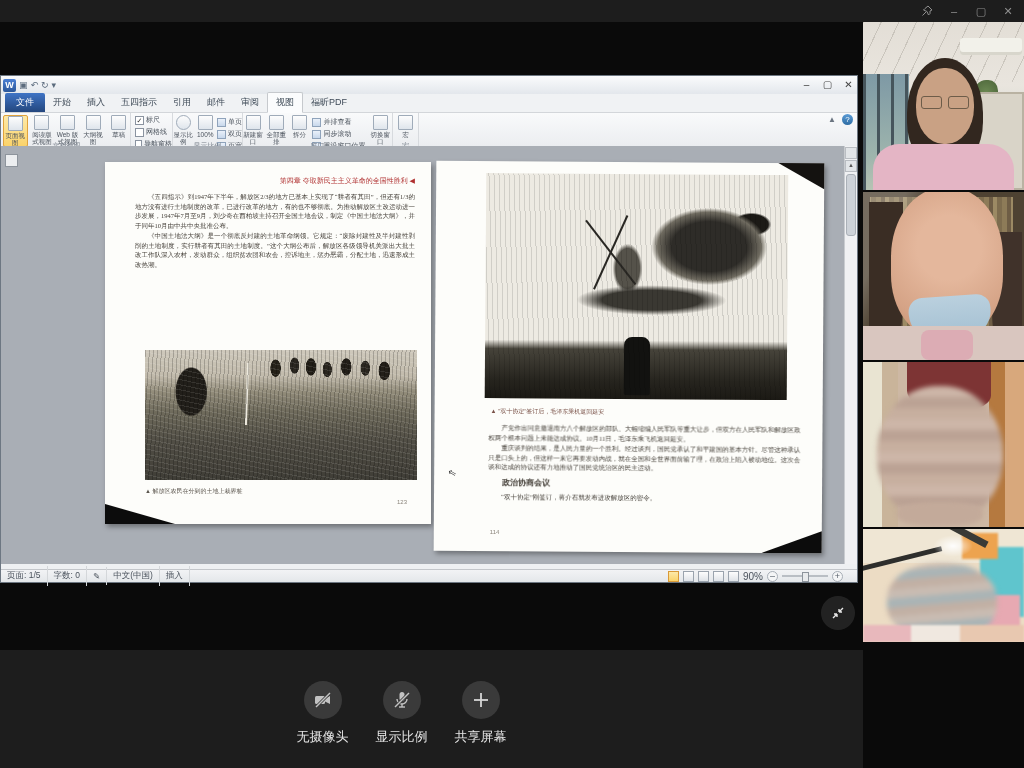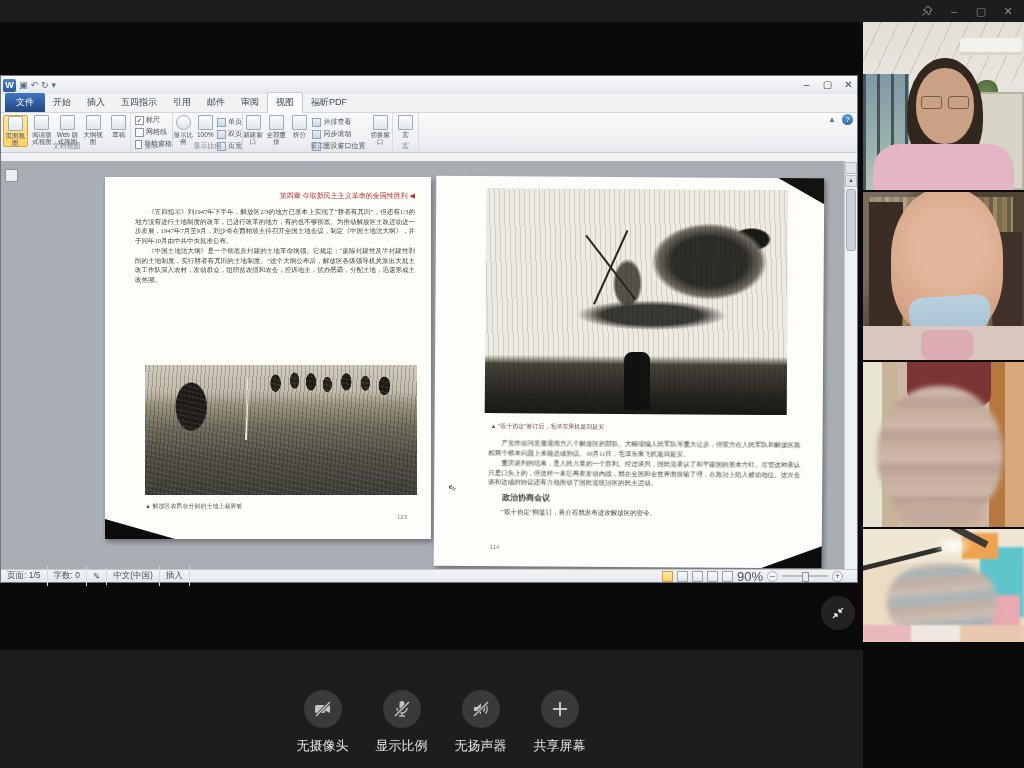--- a/index.html
+++ b/index.html
@@ -59,21 +59,21 @@
   .chklabel{font-size:7px;color:#4a525c;white-space:nowrap;}
   .stack-col{display:flex;flex-direction:column;gap:2px;padding-top:2px;}
   .stackrow{display:flex;align-items:center;gap:2px;}
   .mini-ic{width:7px;height:7px;background:linear-gradient(#eaf1fa,#c8d8ec);border:1px solid #8fa3bb;}
   .ribbon-right{position:absolute;right:4px;top:1px;display:flex;gap:6px;align-items:center;}
   .caret-min{color:#6a7480;font-size:8px;}
   .help-btn{width:11px;height:11px;border-radius:50%;background:linear-gradient(#5b9bd5,#2e6da4);
       color:#fff;font-size:8px;line-height:11px;text-align:center;}
 
   
-  .docarea{position:absolute;left:0;top:85px;width:100%;height:418px;background:#a9aeb5;overflow:hidden;}
+  .docarea{position:absolute;left:0;top:70px;width:100%;height:418px;background:#a9aeb5;overflow:hidden;}
   .ruler-toggle{position:absolute;left:4px;top:8px;width:11px;height:11px;background:#eceef0;
       border:1px solid #8d949c;}
   .vscroll{position:absolute;right:0;top:0;width:12px;height:100%;background:#f0f1f3;
       border-left:1px solid #c9ccd0;}
   .vs-btn{width:10px;height:10px;margin:1px auto;background:#e2e5e8;border:1px solid #b9bdc2;
       font-size:6px;color:#555;text-align:center;line-height:9px;}
   .vs-thumb{width:8px;height:60px;margin:2px auto;background:#cdd2d8;border:1px solid #aab0b7;border-radius:3px;}
 
   .page{position:absolute;background:#fdfdfa;box-shadow:2px 3px 5px rgba(0,0,0,.35);}
   .page-l{left:104px;top:16px;width:326px;height:362px;}
@@ -143,21 +143,21 @@
       border:1px solid #8d949c;}
   .zpm{font-size:9px;color:#5a636d;width:9px;height:9px;border:1px solid #a7aeb6;border-radius:50%;
       line-height:8px;text-align:center;background:#f4f5f6;}
 
   
   .collapse{position:absolute;left:821px;top:574px;width:34px;height:34px;border-radius:50%;
       background:rgba(255,255,255,.10);display:flex;align-items:center;justify-content:center;}
 
   
   .bottombar{position:absolute;left:0;top:650px;width:863px;height:118px;background:#1d1d1d;}
-  .mtoolbar{position:absolute;left:283px;top:40px;display:flex;width:474px;text-align:right;}
+  .mtoolbar{position:absolute;left:283px;top:31px;display:flex;width:474px;text-align:right;}
   .mbtn{width:79px;display:flex;flex-direction:column;align-items:center;}
   .mcircle{width:38px;height:38px;border-radius:50%;background:#3a3a3a;
       display:flex;align-items:center;justify-content:center;}
   .mcircle.dark{background:#262626;}
   .mcircle.red{background:#ef5350;}
   .mlabel{margin-top:9px;font-size:13px;color:#e6e6e6;white-space:nowrap;}
 
   
   .videos{position:absolute;left:863px;top:22px;width:161px;height:746px;background:#0a0a0a;}
   .vtile{position:absolute;left:0;width:161px;overflow:hidden;background:#222;}
@@ -455,21 +455,21 @@
         <span class="ws-item">字数: 0</span>
         <span class="ws-item">✎</span>
         <span class="ws-item">中文(中国)</span>
         <span class="ws-item">插入</span>
         <div class="ws-right">
           <span class="viewbtn sel"></span>
           <span class="viewbtn"></span>
           <span class="viewbtn"></span>
           <span class="viewbtn"></span>
           <span class="viewbtn"></span>
-          <span style="font-size:13px;">90%</span>
+          <span style="font-size:10px;">90%</span>
           <span class="zpm">–</span>
           <span class="zoomtrack">
               <span class="zoomthumb"></span>
             </span>
           <span class="zpm">+</span>
         </div>
       </div>
     </div>
 
     <div class="collapse">
@@ -502,32 +502,20 @@
             <path d="M6 10 a5 5 0 0 0 10 0" fill="none" stroke="#c2c2c2" stroke-width="1.4"></path>
             <line x1="11" y1="15" x2="11" y2="18" stroke="#c2c2c2" stroke-width="1.4"></line>
             <line x1="8" y1="18" x2="14" y2="18" stroke="#c2c2c2" stroke-width="1.4"></line>
             <line x1="4" y1="18" x2="18" y2="4" stroke="#3a3a3a" stroke-width="3"></line>
             <line x1="4" y1="18" x2="18" y2="4" stroke="#c2c2c2" stroke-width="1.4"></line>
           </svg>
         </div>
         <div class="mlabel">显示比例</div>
       </div>
 
-      <div class="mbtn">
-        <div class="mcircle">
-          <svg width="22" height="22" viewBox="0 0 22 22">
-            <path d="M4 9 H7 L11 5.5 V16.5 L7 13 H4 Z" fill="#c2c2c2"></path>
-            <path d="M13.5 8.5 a4 4 0 0 1 0 5" fill="none" stroke="#c2c2c2" stroke-width="1.3"></path>
-            <path d="M15.5 6.5 a7 7 0 0 1 0 9" fill="none" stroke="#c2c2c2" stroke-width="1.3"></path>
-            <line x1="4" y1="18" x2="18" y2="4" stroke="#3a3a3a" stroke-width="3"></line>
-            <line x1="4" y1="18" x2="18" y2="4" stroke="#c2c2c2" stroke-width="1.4"></line>
-          </svg>
-        </div>
-        <div class="mlabel">无扬声器</div>
-      </div>
 
 
       <div class="mbtn">
         <div class="mcircle">
           <svg width="22" height="22" viewBox="0 0 22 22">
             <line x1="11" y1="4" x2="11" y2="18" stroke="#d6d6d6" stroke-width="1.8"></line>
             <line x1="4" y1="11" x2="18" y2="11" stroke="#d6d6d6" stroke-width="1.8"></line>
           </svg>
         </div>
         <div class="mlabel">共享屏幕</div>

